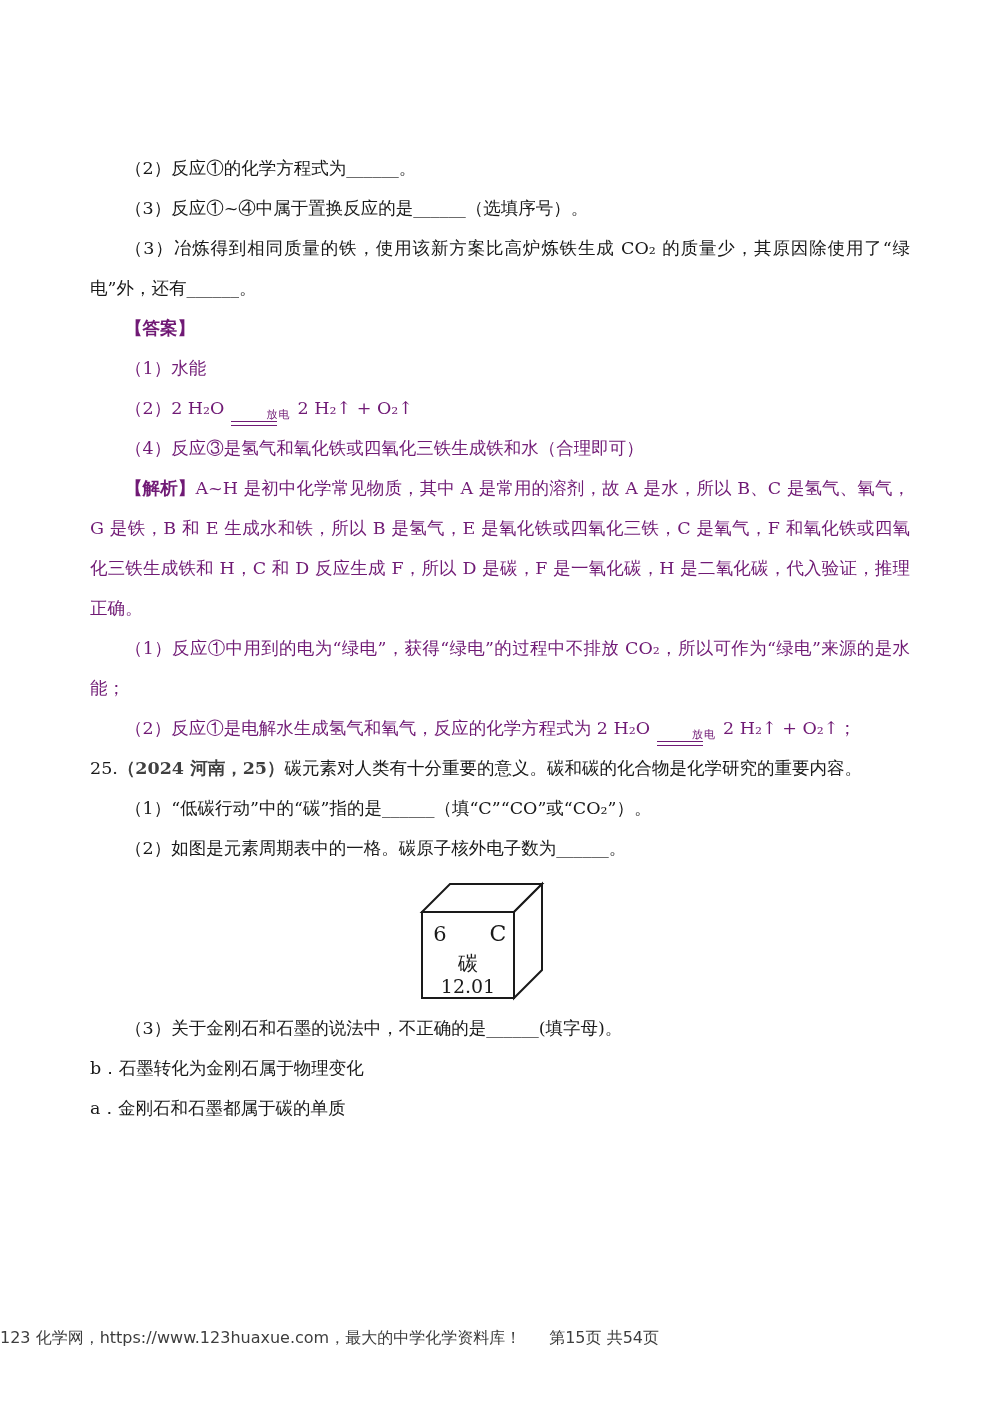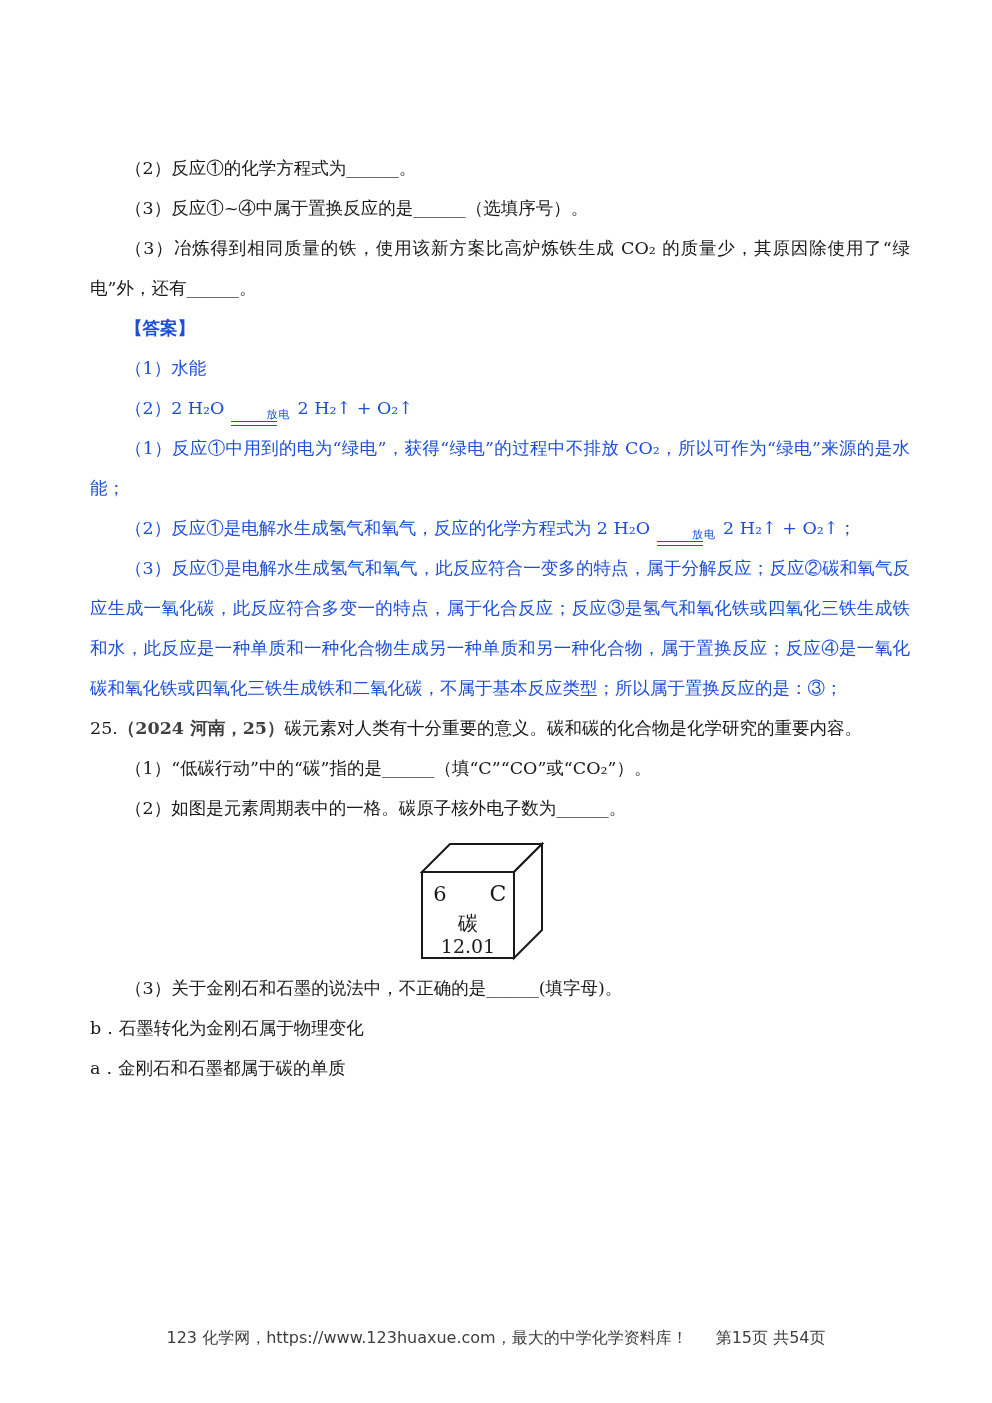--- a/index.html
+++ b/index.html
@@ -9,33 +9,32 @@
     background:#ffffff;
     font-family:"DejaVu Serif","Liberation Serif",serif;
     font-size:17.5px;
     color:#191919;
     overflow:hidden;
     margin-top:40px;
   }
   .content { position:absolute; left:90px; right:82px; top:108px; }
   .content p { margin:0; line-height:40px; text-align:justify; }
   .ind { text-indent:2em; }
-  .red { color:#1d4ed8; }
+  .red { color:#701a75; }
   .lbl { font-weight:bold; }
   .blue { color:#404040; font-weight:bold; }
   .opt { margin-left:1.4em; }
   .eq-cond { display:inline-block; vertical-align:-4px; margin:0 7px; text-align:center; line-height:normal; }
   .eq-cond-text { display:block; font-size:11px; line-height:13px; letter-spacing:1px; }
   .eq-cond-line { display:block; width:46px; height:3px; border-top:1px solid currentColor; border-bottom:1px solid currentColor; }
   .cube-wrap { text-align:center; margin:6px 0 2px; line-height:0; }
   .cube-wrap svg { display:inline-block; }
   .cube-text { font-family:"DejaVu Serif","Liberation Serif",serif; fill:#1a1a1a; }
   .page-footer {
     position:absolute; left:0; right:0; top:1288px;
-    text-align:center;
     font-family:"DejaVu Sans","Liberation Sans",sans-serif;
     font-size:16px; color:#3d3d3d;
   }
   .page-footer .gap { display:inline-block; width:28px; }
   .watermark {
     position:absolute; right:10px; top:1370px;
     font-family:"DejaVu Sans","Liberation Sans",sans-serif;
     font-size:15px; color:#bcbcbc;
   }
 </style>
@@ -45,24 +44,25 @@
 <div class="page">
   <div class="content">
 
     <p class="ind">（2）反应①的化学方程式为______。</p>
     <p class="ind">（3）反应①~④中属于置换反应的是______（选填序号）。</p>
     <p class="ind">（3）冶炼得到相同质量的铁，使用该新方案比高炉炼铁生成 CO₂ 的质量少，其原因除使用了“绿电”外，还有______。</p>
 
     <p class="ind red"><span class="lbl">【答案】</span></p>
     <p class="ind red">（1）水能</p>
     <p class="ind red"><span>（2）2 H₂O</span><span class="eq-cond"><span class="eq-cond-text">放电</span><span class="eq-cond-line"></span></span><span>2 H₂↑ + O₂↑</span></p>
+    <p class="ind red">（4）反应③是氢气和氧化铁或四氧化三铁生成铁和水（合理即可）</p>
 
+    <p class="ind red"><span class="lbl">【解析】</span><span>A~H 是初中化学常见物质，其中 A 是常用的溶剂，故 A 是水，所以 B、C 是氢气、氧气，G 是铁，B 和 E 生成水和铁，所以 B 是氢气，E 是氧化铁或四氧化三铁，C 是氧气，F 和氧化铁或四氧化三铁生成铁和 H，C 和 D 反应生成 F，所以 D 是碳，F 是一氧化碳，H 是二氧化碳，代入验证，推理正确。</span></p>
     <p class="ind red">（1）反应①中用到的电为“绿电”，获得“绿电”的过程中不排放 CO₂，所以可作为“绿电”来源的是水能；</p>
     <p class="ind red"><span>（2）反应①是电解水生成氢气和氧气，反应的化学方程式为 2 H₂O</span><span class="eq-cond"><span class="eq-cond-text">放电</span><span class="eq-cond-line"></span></span><span>2 H₂↑ + O₂↑；</span></p>
-    <p class="ind red">（3）反应①是电解水生成氢气和氧气，此反应符合一变多的特点，属于分解反应；反应②碳和氧气反应生成一氧化碳，此反应符合多变一的特点，属于化合反应；反应③是氢气和氧化铁或四氧化三铁生成铁和水，此反应是一种单质和一种化合物生成另一种单质和另一种化合物，属于置换反应；反应④是一氧化碳和氧化铁或四氧化三铁生成铁和二氧化碳，不属于基本反应类型；所以属于置换反应的是：③；</p>
 
     <p><span>25.</span><span class="blue">（2024 河南，25）</span><span>碳元素对人类有十分重要的意义。碳和碳的化合物是化学研究的重要内容。</span></p>
     <p class="ind">（1）“低碳行动”中的“碳”指的是______（填“C”“CO”或“CO₂”）。</p>
     <p class="ind">（2）如图是元素周期表中的一格。碳原子核外电子数为______。</p>
 
     <div class="cube-wrap">
       <svg width="180" height="132" viewBox="0 0 180 132">
         <polygon points="12,38 40,10 132,10 104,38" fill="#ffffff" stroke="#1a1a1a" stroke-width="2"></polygon>
         <polygon points="104,38 132,10 132,96 104,124" fill="#ffffff" stroke="#1a1a1a" stroke-width="2"></polygon>
         <rect x="12" y="38" width="92" height="86" fill="#ffffff" stroke="#1a1a1a" stroke-width="2"></rect>

